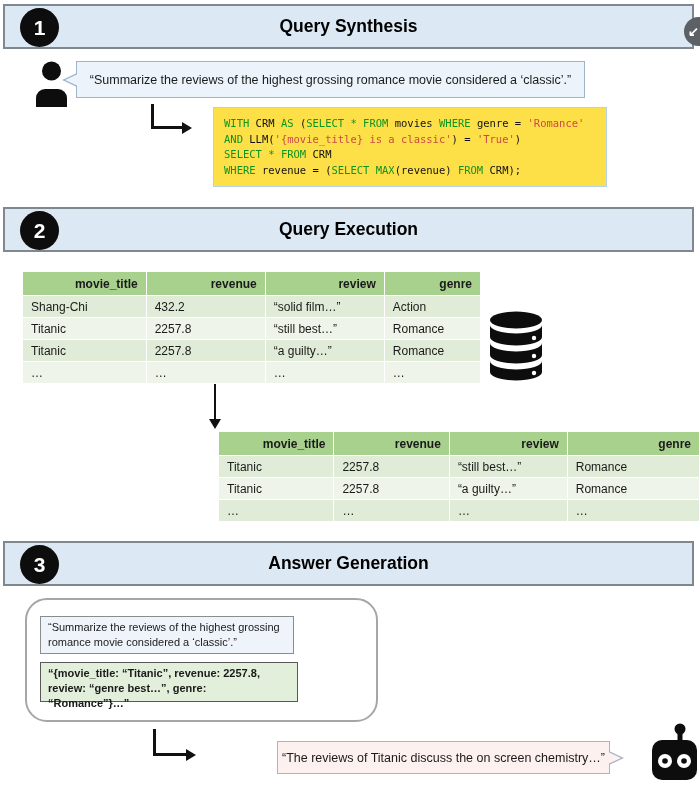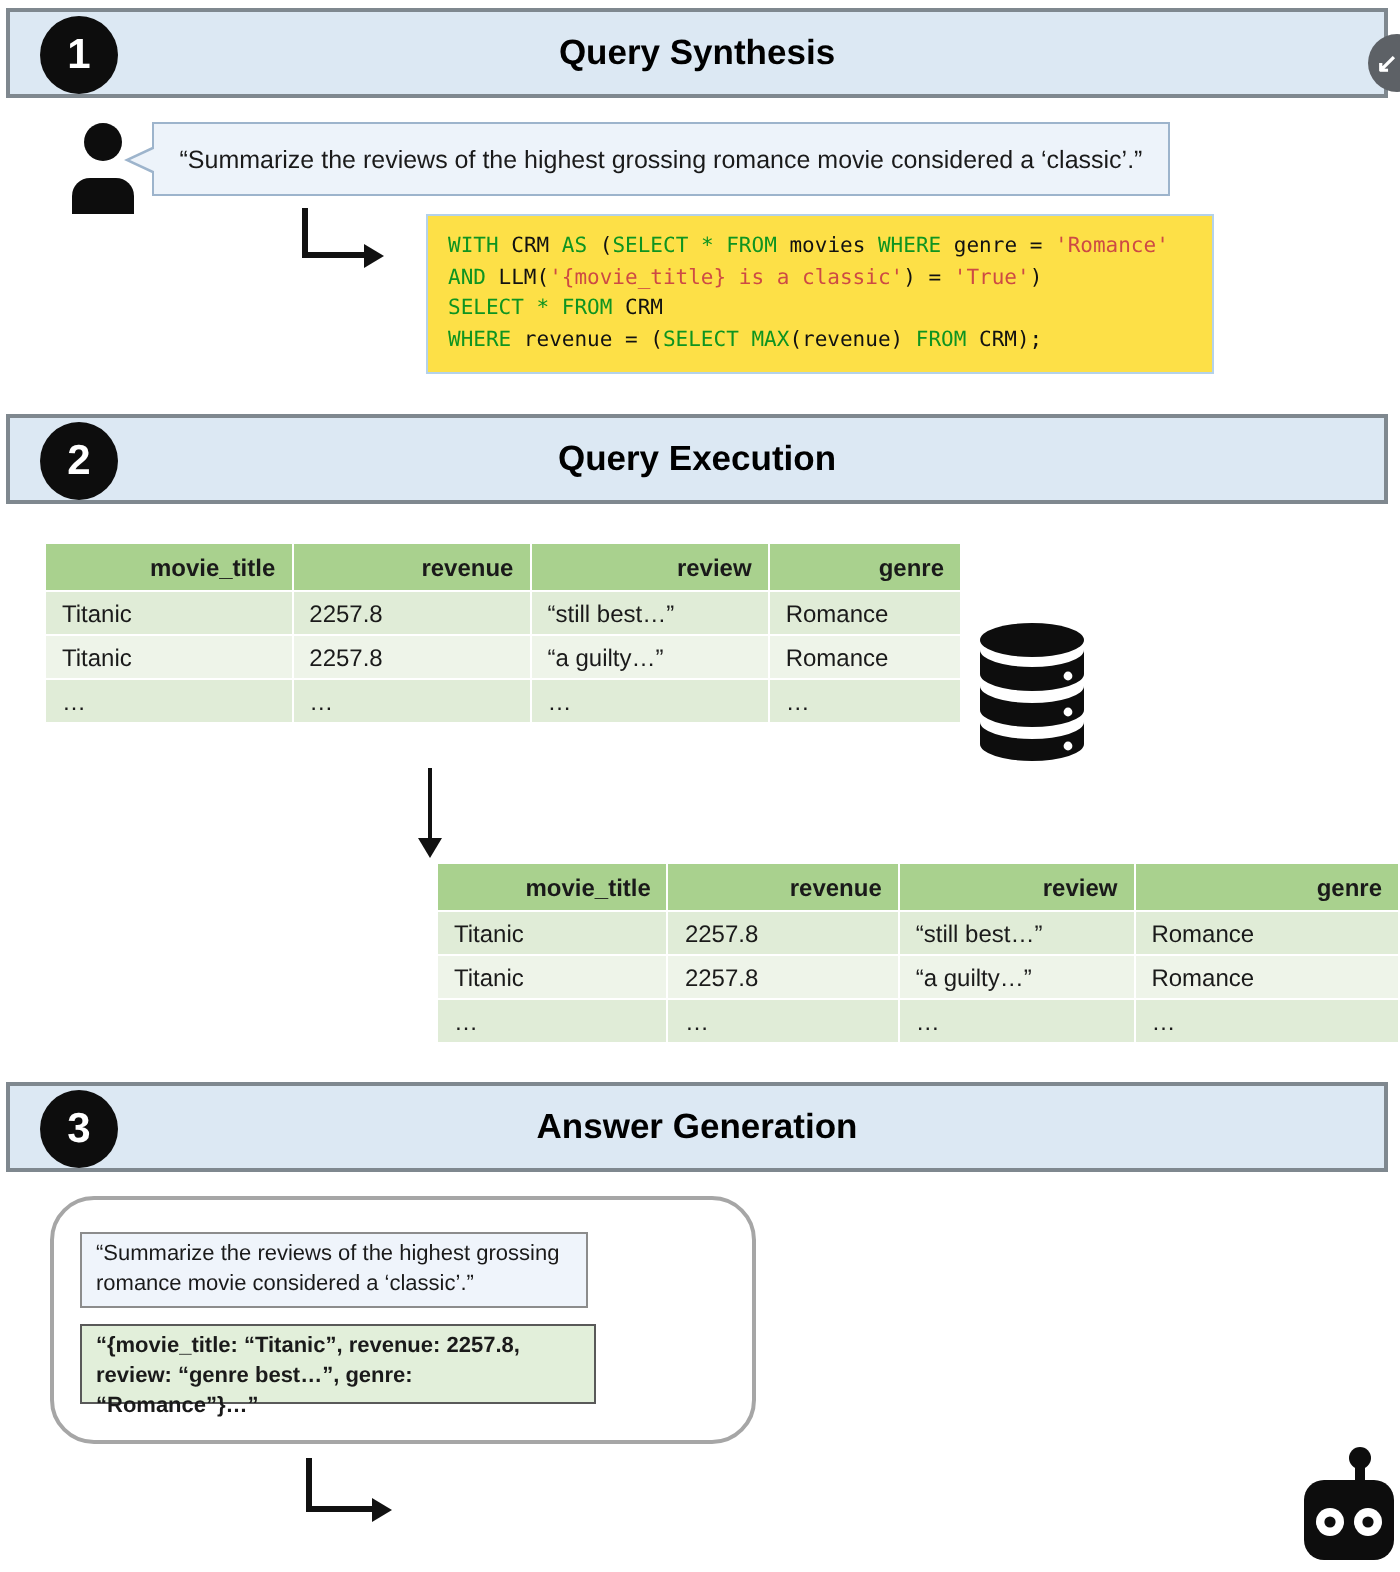--- a/index.html
+++ b/index.html
@@ -112,20 +112,26 @@
   <thead>
         <tr>
           <th>movie_title</th>
           <th>revenue</th>
           <th>review</th>
           <th>genre</th>
         </tr>
       </thead>
       <tbody>
         <tr>
+          <td>Shang-Chi</td>
+          <td>432.2</td>
+          <td>“solid film…”</td>
+          <td>Action</td>
+        </tr>
+        <tr>
           <td>Titanic</td>
           <td>2257.8</td>
           <td>“still best…”</td>
           <td>Romance</td>
         </tr>
         <tr>
           <td>Titanic</td>
           <td>2257.8</td>
           <td>“a guilty…”</td>
           <td>Romance</td>
@@ -197,20 +203,23 @@
     <div class="prompt-box prompt-query">
       <span>“Summarize the reviews of the highest grossing romance movie considered a ‘classic’.”</span>
     </div>
     <div class="prompt-box prompt-data">
       <span>“{movie_title: “Titanic”, revenue: 2257.8, review: “genre best…”, genre: “Romance”}…”</span>
     </div>
   </div>
 
   <div class="l-arrow" style="left:153px;top:729px;width:30px;height:24px"></div>
 
+  <div class="bubble bubble-answer">
+    <span>“The reviews of Titanic discuss the on screen chemistry…”</span>
+  </div>
 
   <svg class="robot-icon" width="47" height="58" viewBox="0 0 47 58">
     <circle cx="29" cy="6" r="5.5" fill="#0d0d0d"></circle>
     <rect x="26.5" y="7" width="5" height="11" fill="#0d0d0d"></rect>
     <rect x="1" y="17" width="45" height="40" rx="10" fill="#0d0d0d"></rect>
     <circle cx="14" cy="38" r="7" fill="#fff"></circle>
     <circle cx="33" cy="38" r="7" fill="#fff"></circle>
     <circle cx="14" cy="38" r="2.8" fill="#0d0d0d"></circle>
     <circle cx="33" cy="38" r="2.8" fill="#0d0d0d"></circle>
   </svg>

